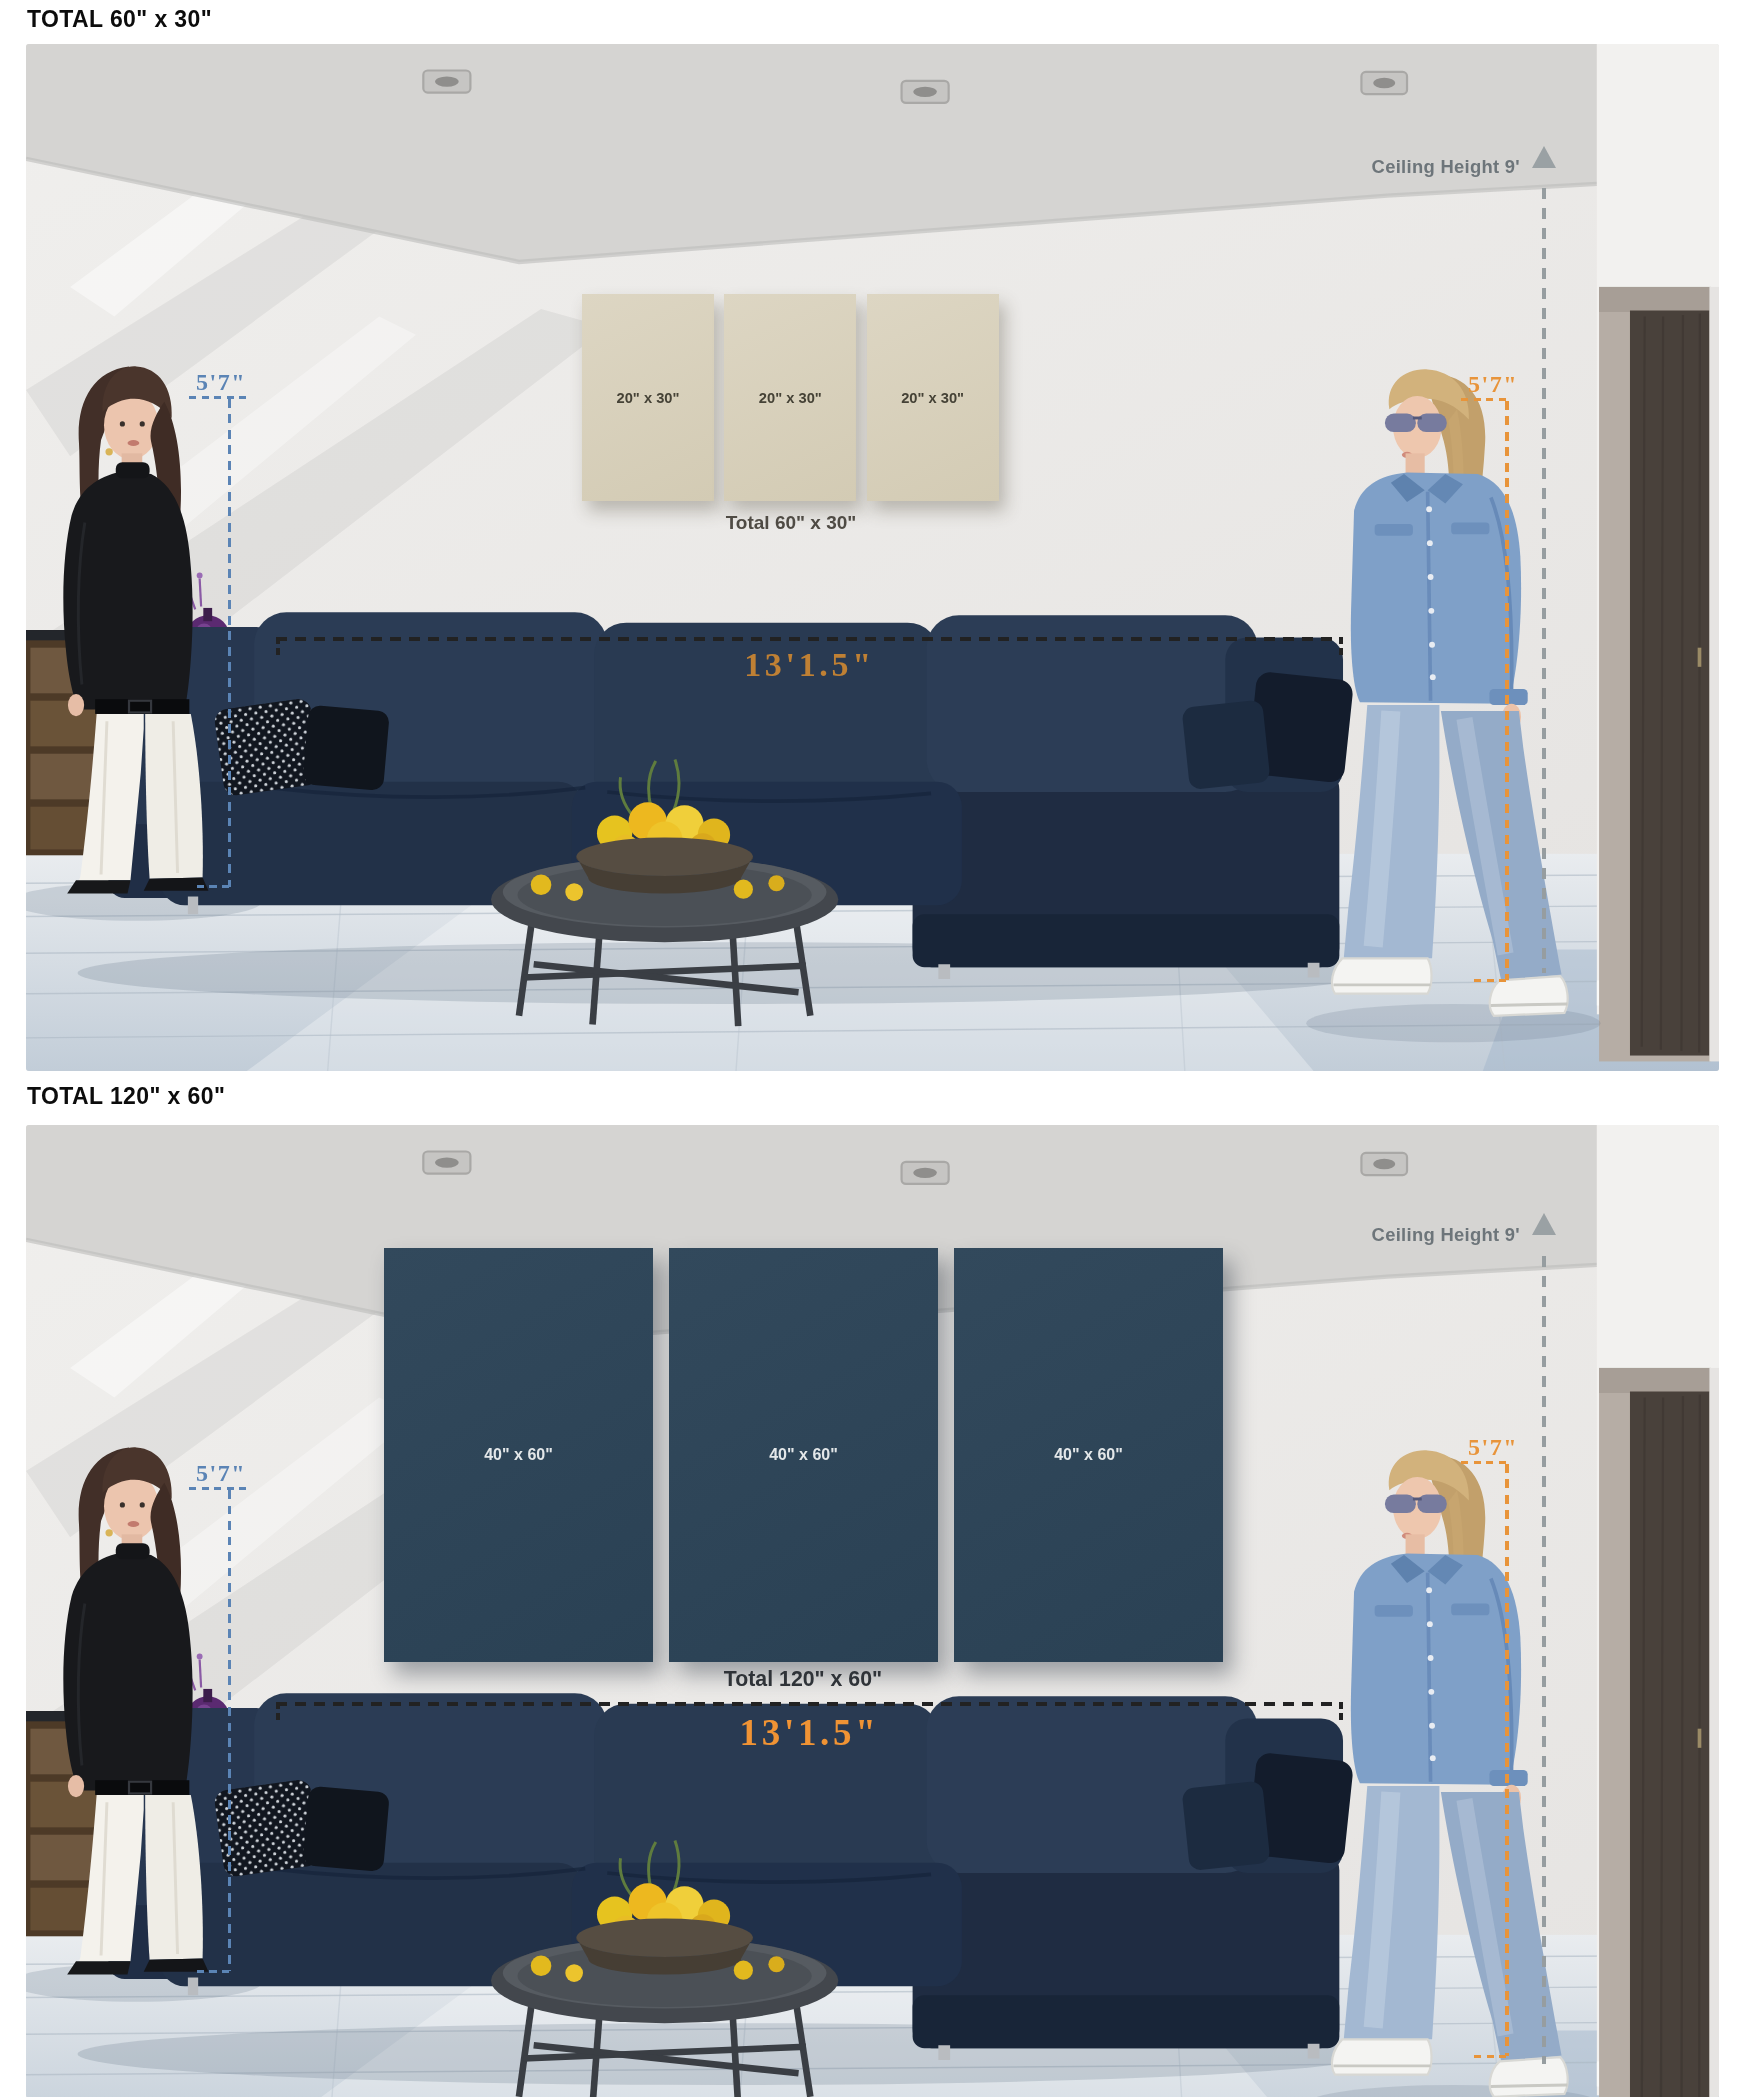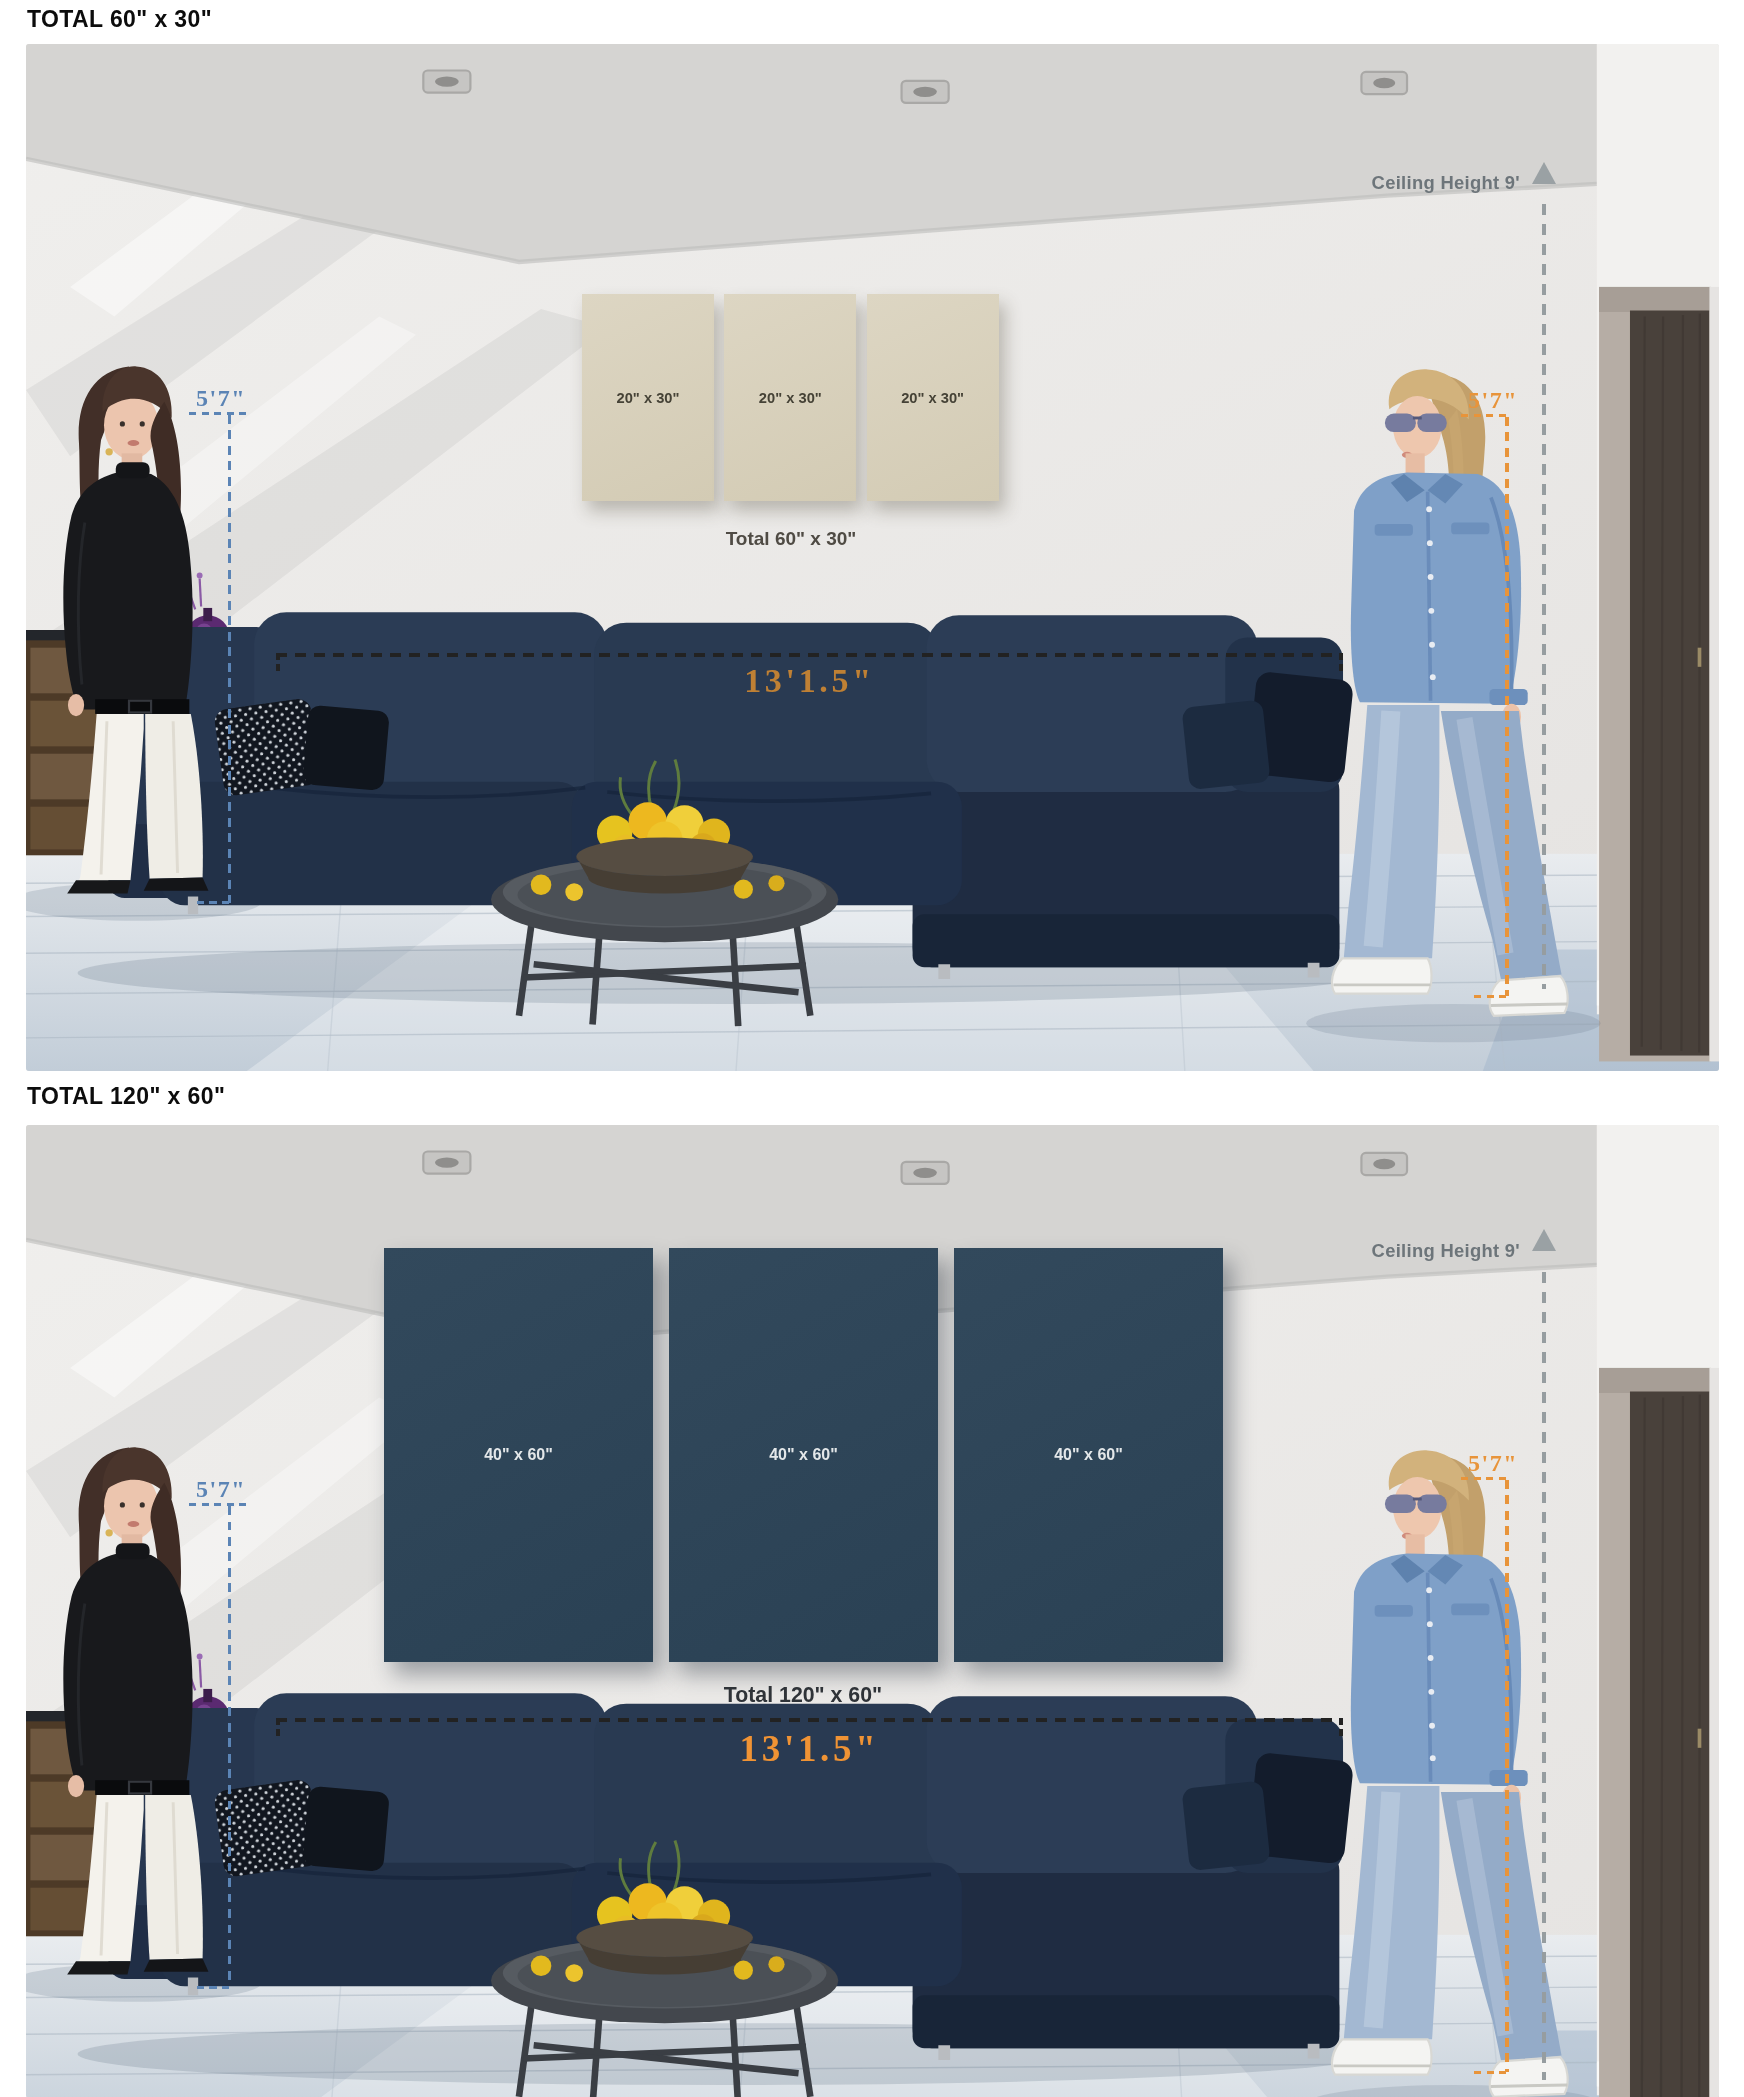--- a/index.html
+++ b/index.html
@@ -73,21 +73,21 @@
   .measure-line{position:absolute;height:3.7px;background:repeating-linear-gradient(90deg,#222 0 11px,transparent 11px 19px);}
   .measure-line::before,.measure-line::after{content:"";position:absolute;top:0;width:3.7px;height:19px;background:repeating-linear-gradient(180deg,#222 0 6.6px,transparent 6.6px 11px);}
   .measure-line::before{left:0;}
   .measure-line::after{right:0;}
   .measure-text{position:absolute;text-align:center;font-family:"Liberation Serif",serif;font-weight:700;letter-spacing:3.7px;}
   #scene-top .measure-line{left:250px;top:593px;width:1067px;}
   #scene-top .measure-text{left:250px;width:1067px;top:602px;font-size:34px;color:#bf8034;}
   #scene-bottom .measure-line{left:250px;top:577px;width:1067px;}
   #scene-bottom .measure-text{left:250px;width:1067px;top:586px;font-size:37px;color:#f09334;}
 
-  .anno{z-index:5;margin-top:16px;}
+  .anno{z-index:5;}
 </style>
 </head>
 <body>
 
 <div class="section-title" id="title-top">TOTAL 60" x 30"</div>
 
 <div class="scene" id="scene-top">
   <svg class="room" viewBox="0 0 2301 1395" preserveAspectRatio="none">
     <defs>
       <pattern id="dotP" width="14" height="14" patternUnits="userSpaceOnUse">

